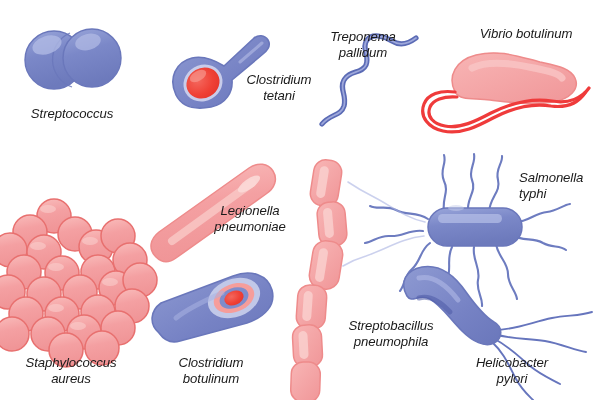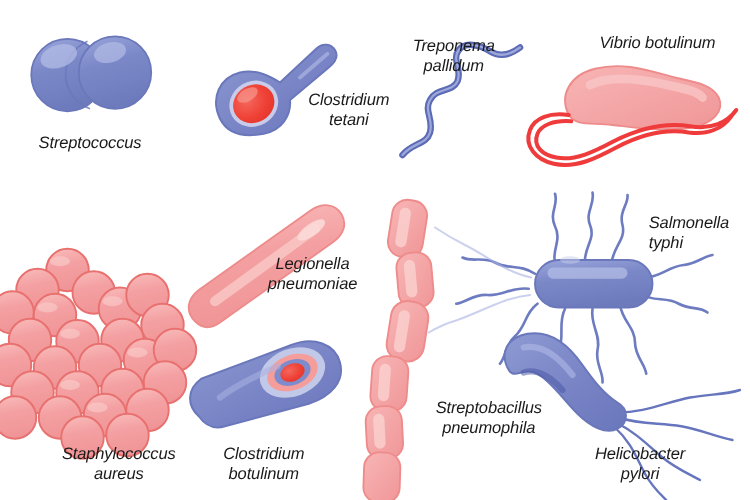--- a/index.html
+++ b/index.html
@@ -36,21 +36,21 @@
   .label.center { text-align: center; transform: translateX(-50%); }
   .label.left   { text-align: left; }
 
   
   #lbl-strep-pneumo { left: 72px;  top: 106px; }
   #lbl-cl-tetani    { left: 279px; top: 72px;  }
   #lbl-treponema    { left: 363px; top: 29px;  }
   #lbl-vibrio       { left: 526px; top: 26px;  }
   #lbl-legionella   { left: 250px; top: 203px; }
   #lbl-salmonella   { left: 519px; top: 170px; }
-  #lbl-staph        { left: 71px;  top: 355px; margin-left: 24px; }
+  #lbl-staph        { left: 71px;  top: 355px; }
   #lbl-cl-botul     { left: 211px; top: 355px; }
   #lbl-streptobac   { left: 372px; top: 318px; margin-left: 19px; }
   #lbl-helico       { left: 512px; top: 355px; }
 </style>
 </head>
 <body>
 
 <div id="figure">
 
   <svg viewBox="0 0 600 400" xmlns="http://www.w3.org/2000/svg">

